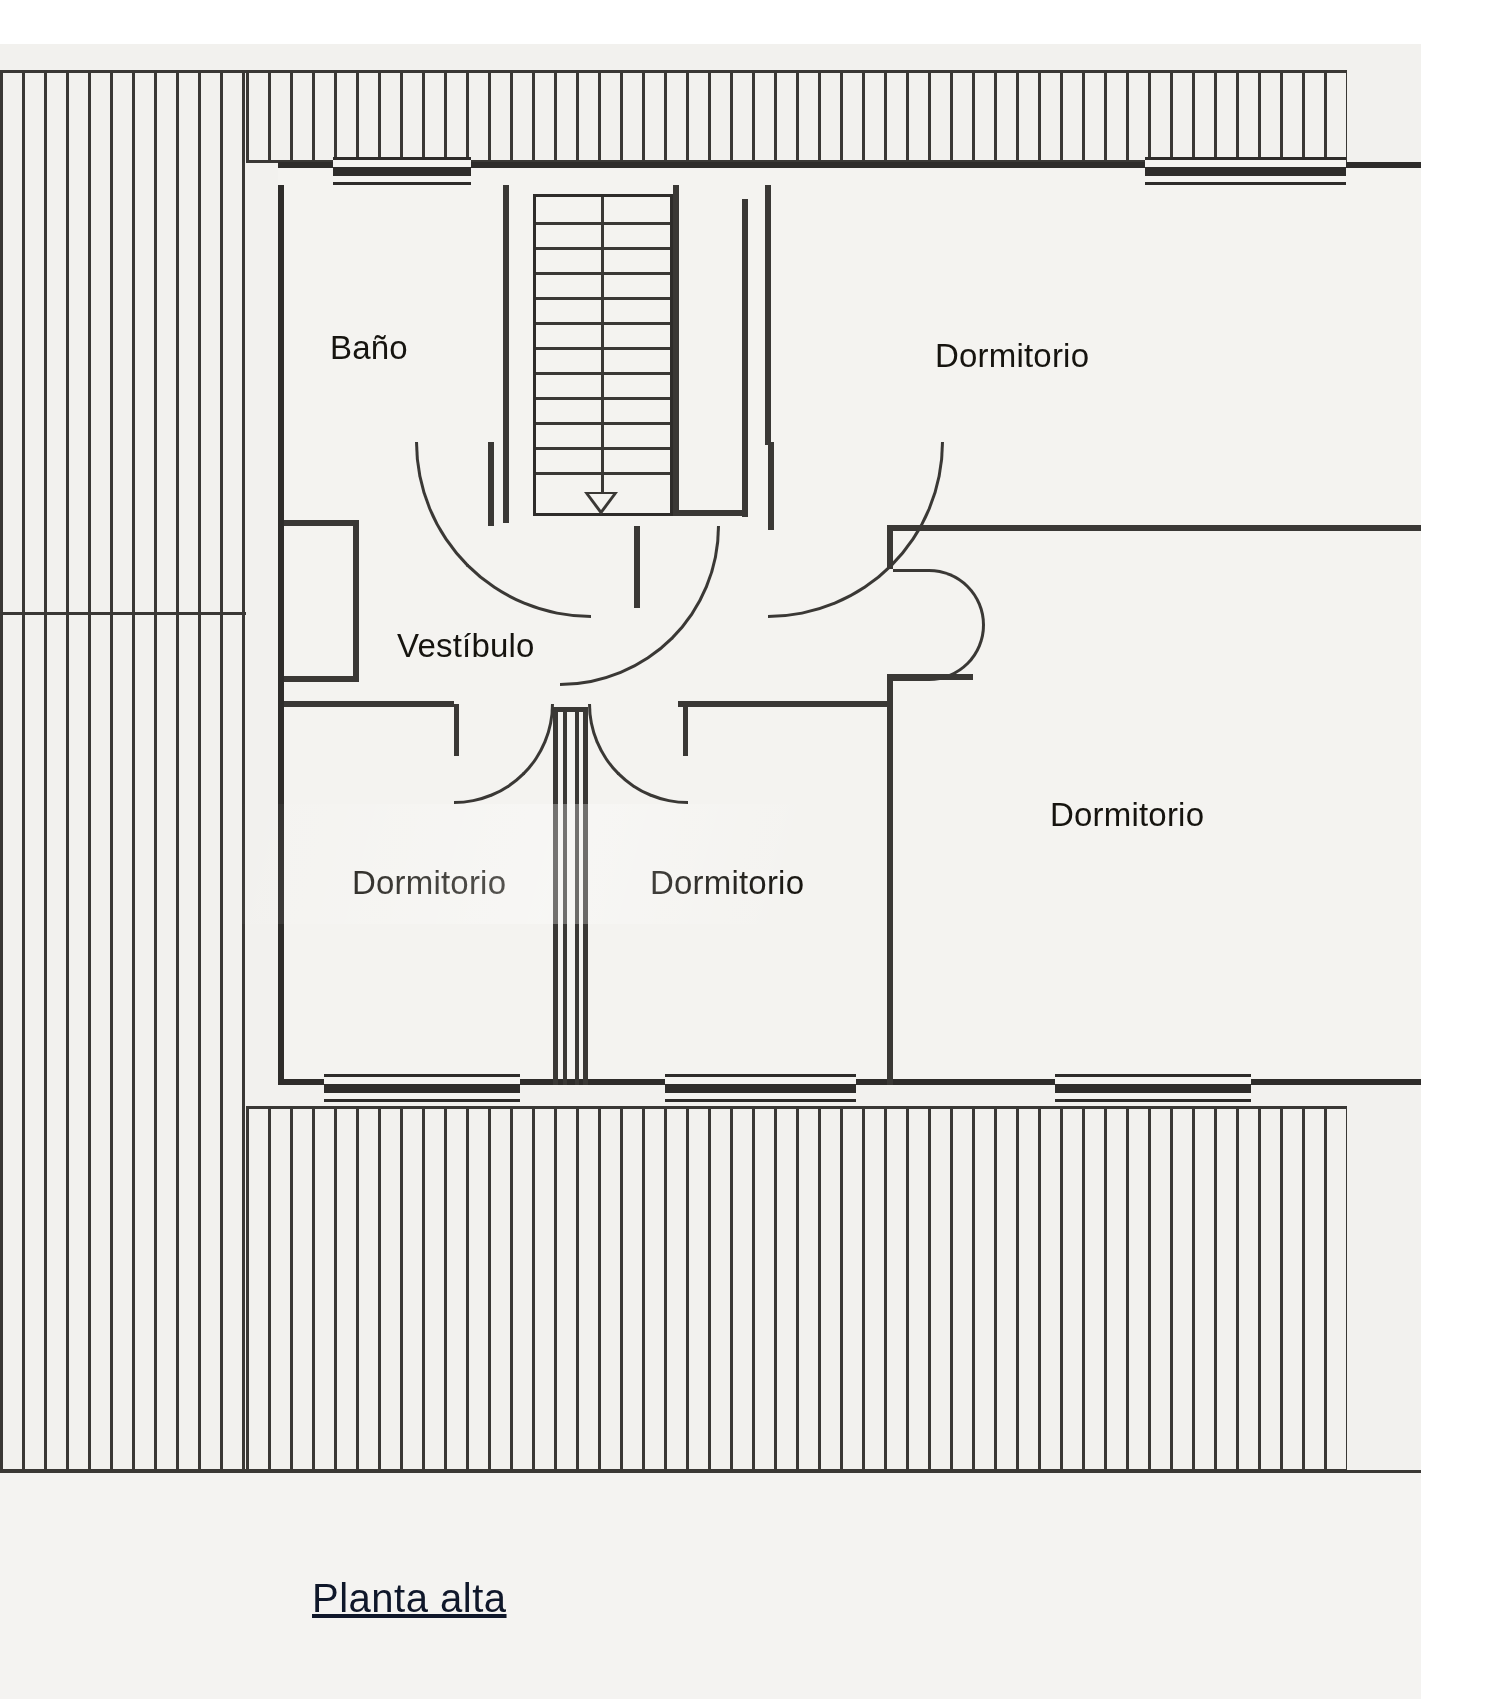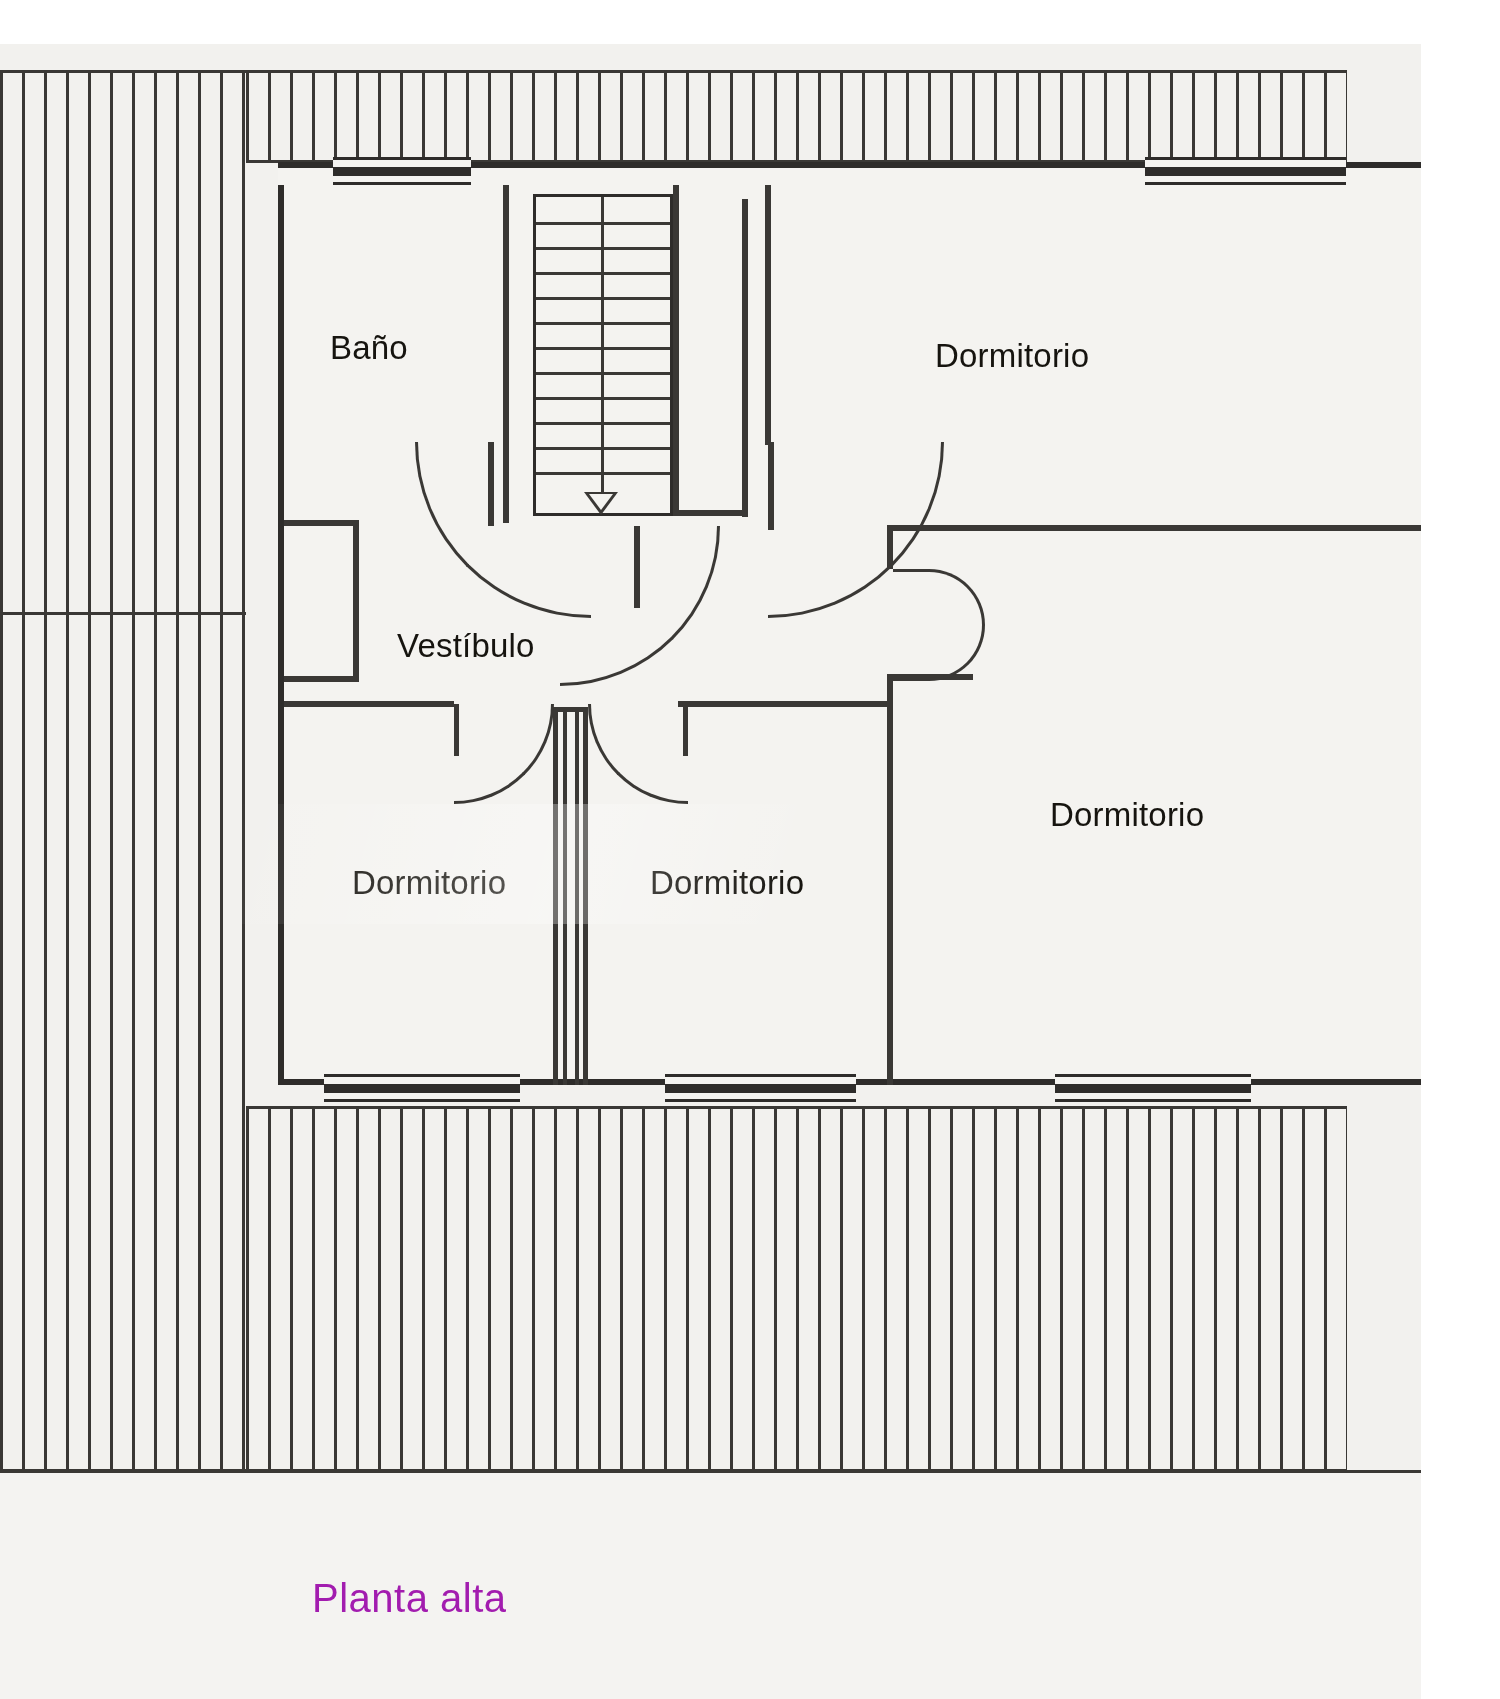--- a/index.html
+++ b/index.html
@@ -126,25 +126,26 @@
   .room-label {
     position: absolute;
     color: #16140f;
     font-size: 33px;
     letter-spacing: 0.2px;
     white-space: nowrap;
     font-family: "Liberation Sans", sans-serif;
   }
   .plan-caption {
     position: absolute;
-    color: #a21caf;
+    color: #0f172a;
     font-size: 40px;
     letter-spacing: 0.5px;
     white-space: nowrap;
     font-family: "Liberation Sans", sans-serif;
+    text-decoration: underline;
   }
 
   
   .bottom-strip {
     position: absolute;
     left: 0;
     background: #f4f3f1;
   }
   .strip-rule {
     position: absolute;

